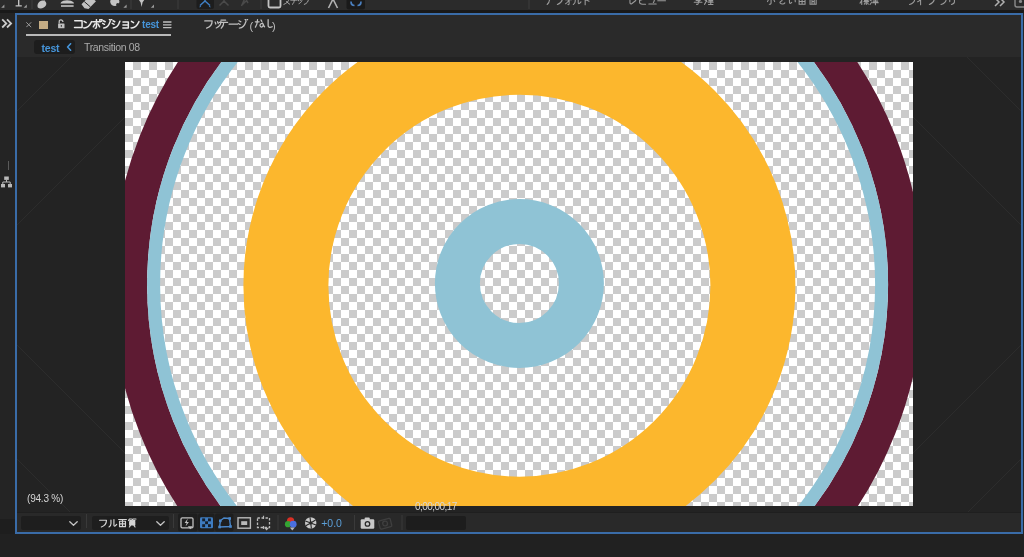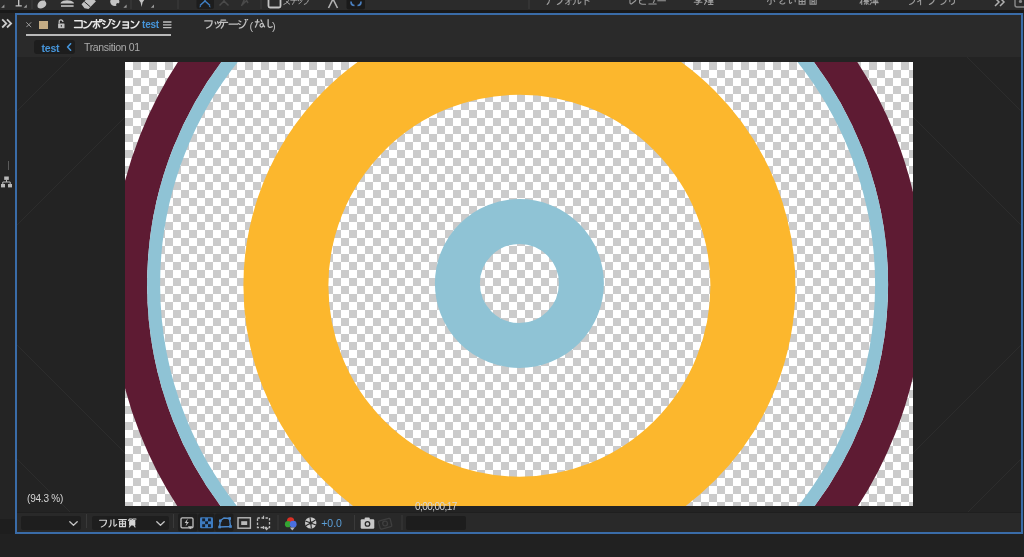--- a/index.html
+++ b/index.html
@@ -248,21 +248,21 @@
   </svg>
 <div class="abs" style="left:249.5px;top:19.5px;color:#bdbdbd;font-size:11px;">(</div>
 <div class="abs" style="left:272px;top:19.5px;color:#bdbdbd;font-size:11px;">)</div>
 <div class="abs" style="left:34px;top:40px;width:41px;height:14px;background:#1d1d1d;border-radius:3px;"></div>
 <div class="abs" style="left:41.5px;top:41.5px;color:#4695da;font-size:10.5px;font-weight:bold;letter-spacing:-0.2px;">test</div>
 <svg class="abs" style="left:66px;top:43px;" width="6" height="8" viewBox="0 0 6 8">
     <g stroke="#4695da" stroke-width="1.60" fill="none" stroke-linecap="round" stroke-linejoin="round">
       <path d="M4.6 0.8 L1.6 4 L4.6 7.2"></path>
     </g>
   </svg>
-<div class="abs" style="left:84px;top:40.5px;color:#ababab;font-size:10.5px;letter-spacing:-0.35px;">Transition 01</div>
+<div class="abs" style="left:84px;top:40.5px;color:#ababab;font-size:10.5px;letter-spacing:-0.35px;">Transition 08</div>
 <div class="abs" style="left:17px;top:57px;width:1004px;height:455px;background:#232323;overflow:hidden;">
   <svg class="abs" style="left:0;top:0;" width="1004" height="455" stroke="#2c2c2c" stroke-width="1">
     <path d="M-60 228 L108 60 M-60 228 L108 396"></path>
     <path d="M-174 228 L108 -54 M-174 228 L108 510"></path>
     <path d="M1064 228 L896 60 M1064 228 L896 396"></path>
     <path d="M1178 228 L896 -54 M1178 228 L896 510"></path>
   </svg>
   <svg class="abs" style="left:108px;top:5px;" width="788" height="444" viewBox="0 0 788 444">
     <defs>
       <pattern id="chk" x="0" y="0" width="16" height="16" patternUnits="userSpaceOnUse">

